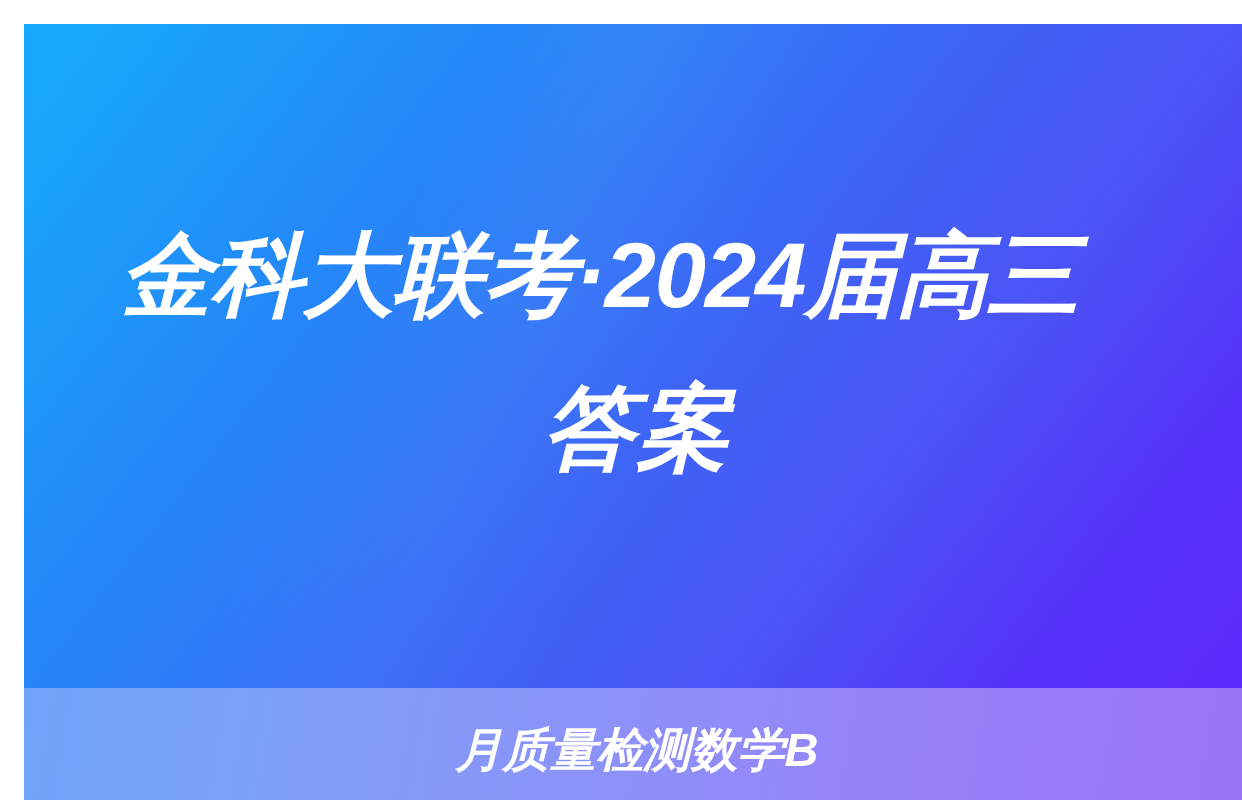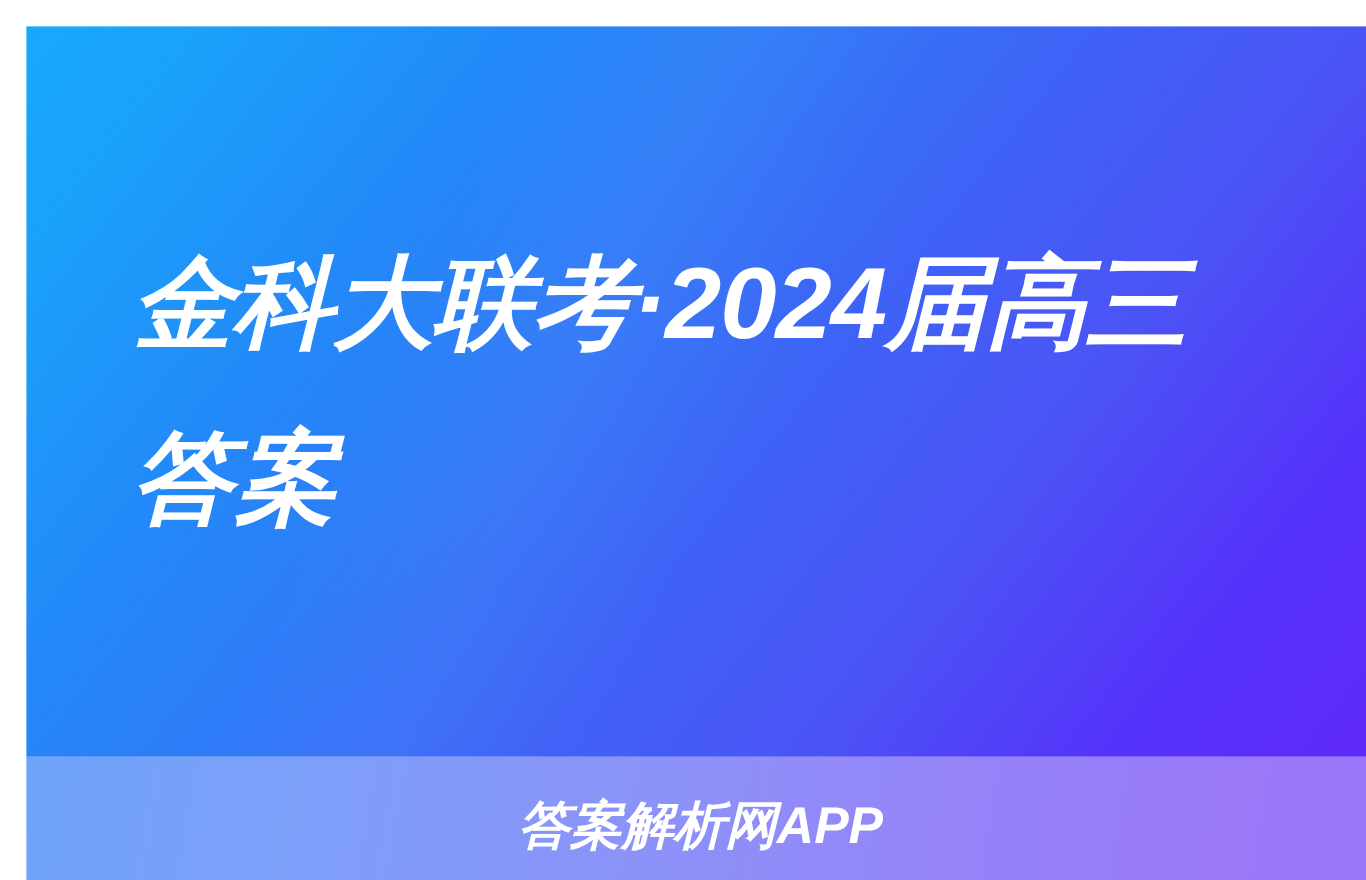--- a/index.html
+++ b/index.html
@@ -65,22 +65,23 @@
     font-size: 92px;
     line-height: 143px;
     font-weight: bold;
     font-style: italic;
     letter-spacing: -1px;
     white-space: nowrap;
     text-rendering: geometricPrecision;
   }
 
   .title-line.line-3 {
-    text-align: left;
+    text-align: center;
     letter-spacing: 2px;
+    font-family: Liberation Mono, monospace;
   }
 
   
   .watermark-bar {
     position: relative;
     height: 122px;
     width: 100%;
     background: linear-gradient(100deg,
                 #6fa3f9 0%,
                 #7ba0f9 18%,
@@ -118,16 +119,16 @@
 <div id="poster">
 
   <div class="hero">
     <div class="title-block">
       <span class="title-line line-1">金科大联考·2024届高三</span>
       <span class="title-line line-3">答案</span>
     </div>
   </div>
 
   <div class="watermark-bar">
-    <span class="watermark-text">答案解析网APP</span>
+    <span class="watermark-text">月质量检测数学B</span>
   </div>
 
 </div>
 
 </body></html>

